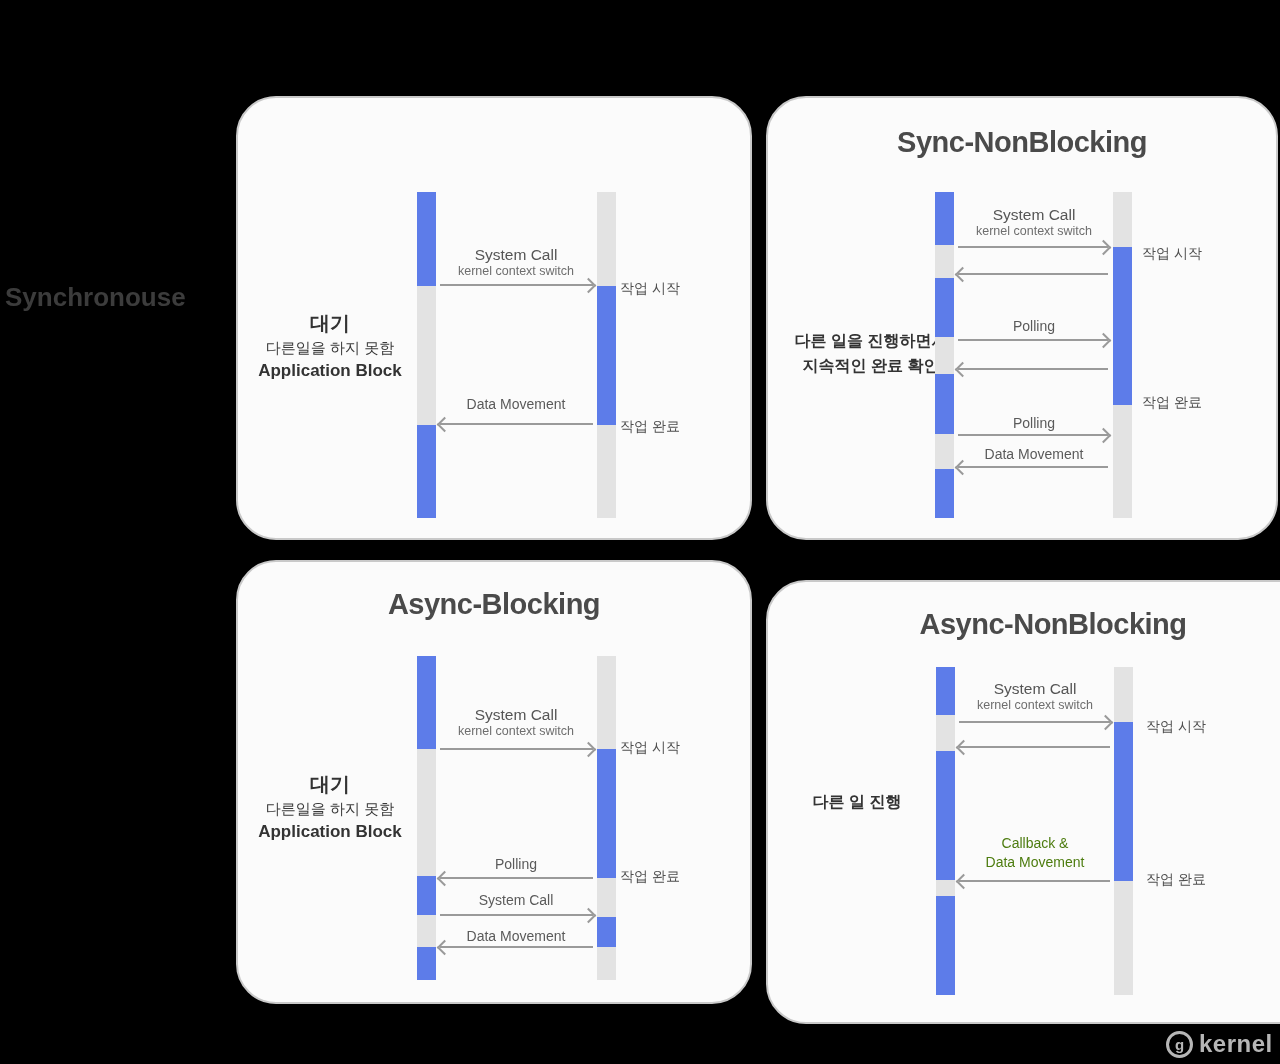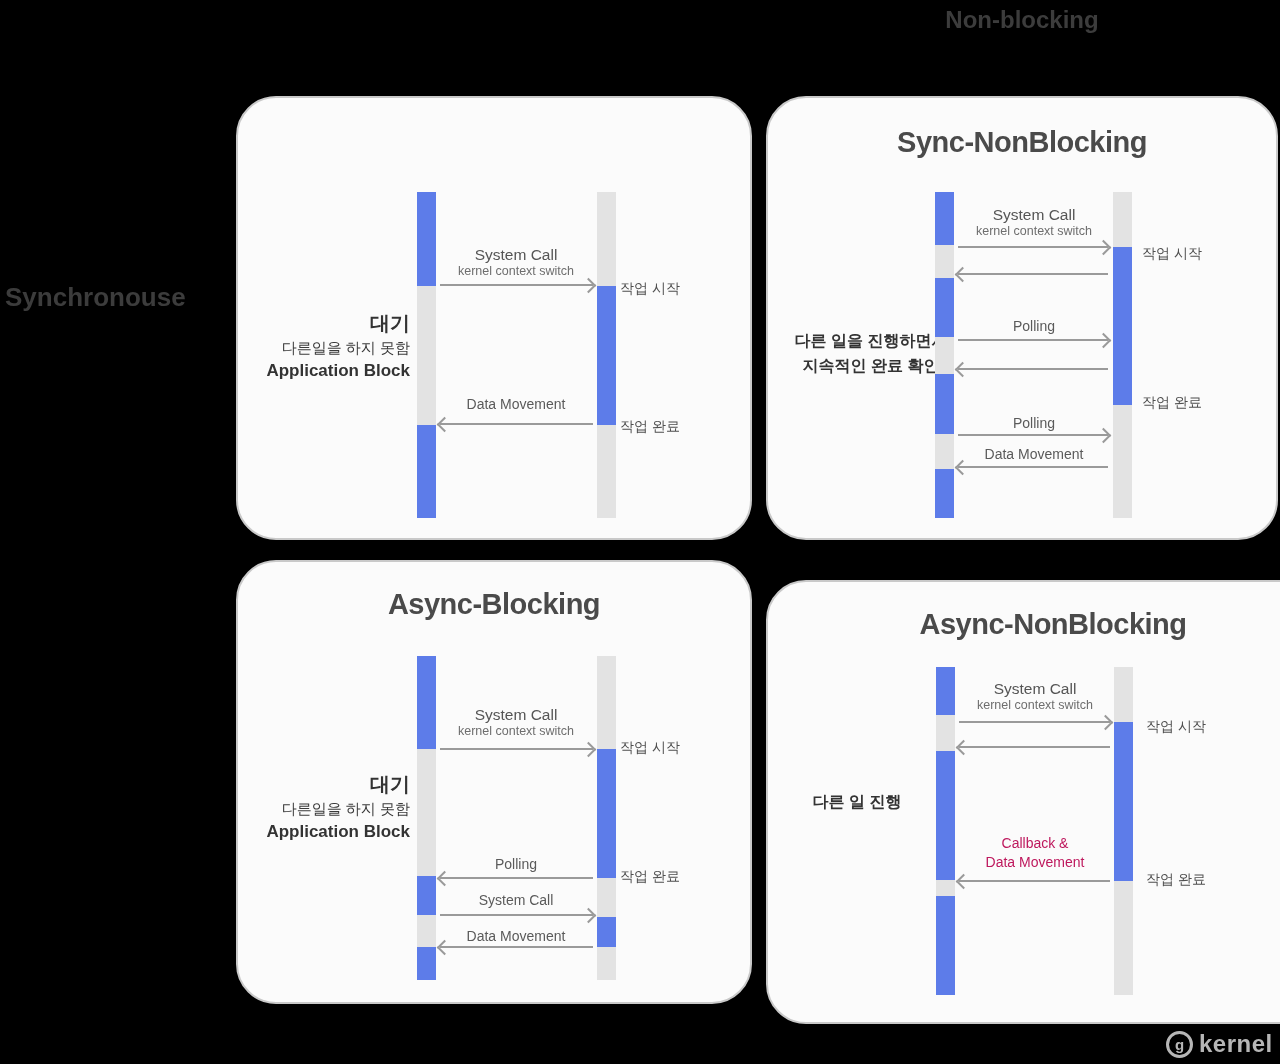--- a/index.html
+++ b/index.html
@@ -24,39 +24,38 @@
     border-top:2px solid #9a9a9a;border-right:2px solid #9a9a9a;transform:rotate(45deg);
   }
   .arrow.left::before{
     content:"";position:absolute;left:-1px;top:-6px;width:9px;height:9px;
     border-bottom:2px solid #9a9a9a;border-left:2px solid #9a9a9a;transform:rotate(45deg);
   }
   .lbl{position:absolute;text-align:center;font-size:14px;line-height:18px;color:#5a5a5a;}
   .lbl.big{font-size:15.5px;line-height:19px;color:#555;}
   .lbl.small{font-size:12.5px;line-height:15px;color:#6e6e6e;}
   .side-note{position:absolute;width:95px;text-align:left;font-size:14px;line-height:18px;color:#4f4f4f;}
-  .wait-block{position:absolute;text-align:right;color:#333;}
+  .wait-block{position:absolute;text-align:center;color:#333;}
   .wait-title{font-size:20px;line-height:26px;font-weight:bold;color:#333;}
   .wait-l2{font-size:15px;line-height:23px;color:#3a3a3a;}
   .wait-l3{font-size:17px;line-height:23px;font-weight:bold;color:#333;}
   .free-note{position:absolute;text-align:center;font-size:16px;line-height:25px;font-weight:bold;color:#333;}
-  .cb-block{position:absolute;text-align:center;font-size:14px;line-height:19px;color:#be185d;}
+  .cb-block{position:absolute;text-align:center;font-size:14px;line-height:19px;color:#4d7c0f;}
   .watermark{position:absolute;display:flex;align-items:center;gap:6px;color:#b6b6b6;}
   .wm-circle{
     width:27px;height:27px;border-radius:50%;border:3.5px solid #b6b6b6;box-sizing:border-box;
     display:flex;align-items:center;justify-content:center;font-size:15px;font-weight:bold;line-height:1;
   }
   .wm-text{font-size:24px;font-weight:bold;letter-spacing:0.5px;}
 </style>
 </head>
 <body>
 
 <div id="canvas">
 
-  <div class="col-header" style="left:766px;top:5px;width:512px;">Non-blocking</div>
   <div class="row-header" style="left:5px;top:280px;">Synchronouse</div>
 
   <div class="card" style="left:236px;top:96px;">
 
     <div class="wait-block" style="left:12px;top:212px;width:160px;">
       <div class="wait-title">대기</div>
       <div class="wait-l2">다른일을 하지 못함</div>
       <div class="wait-l3">Application Block</div>
     </div>
 

